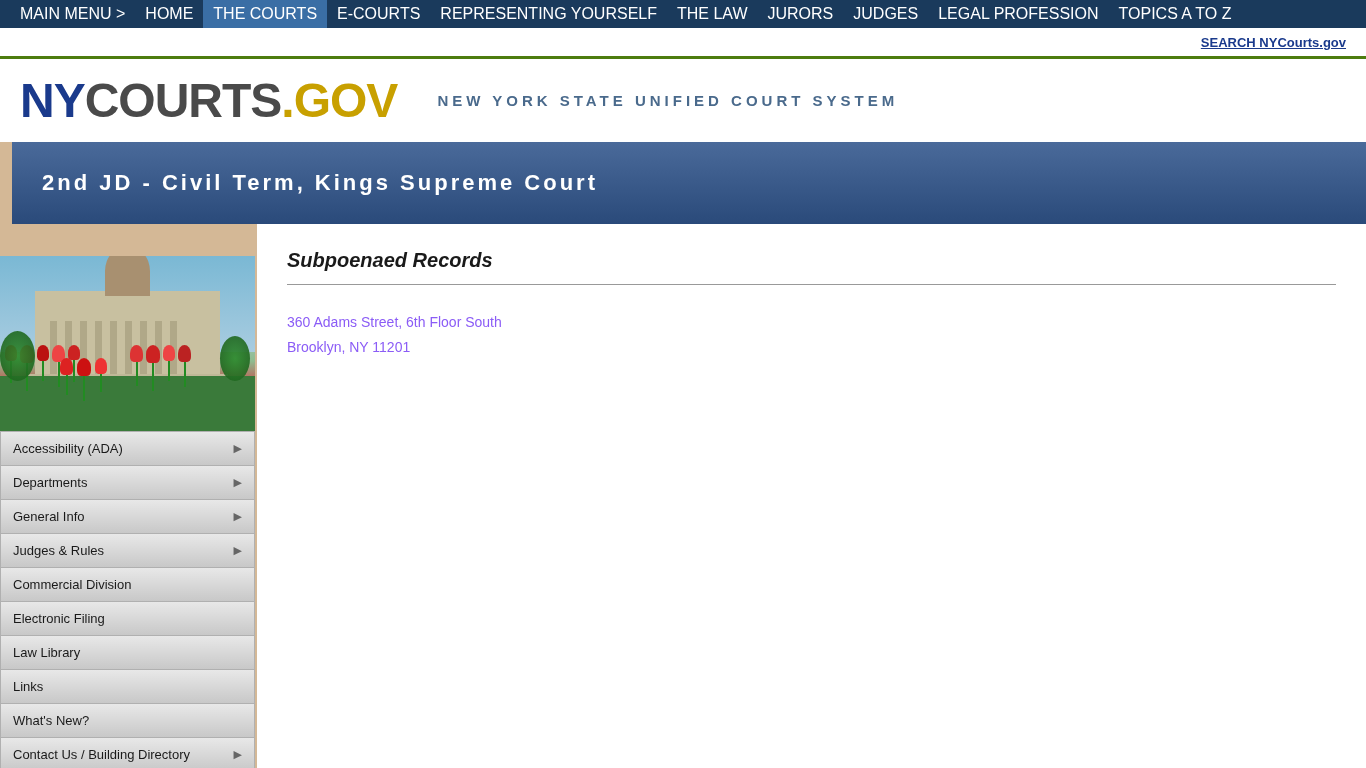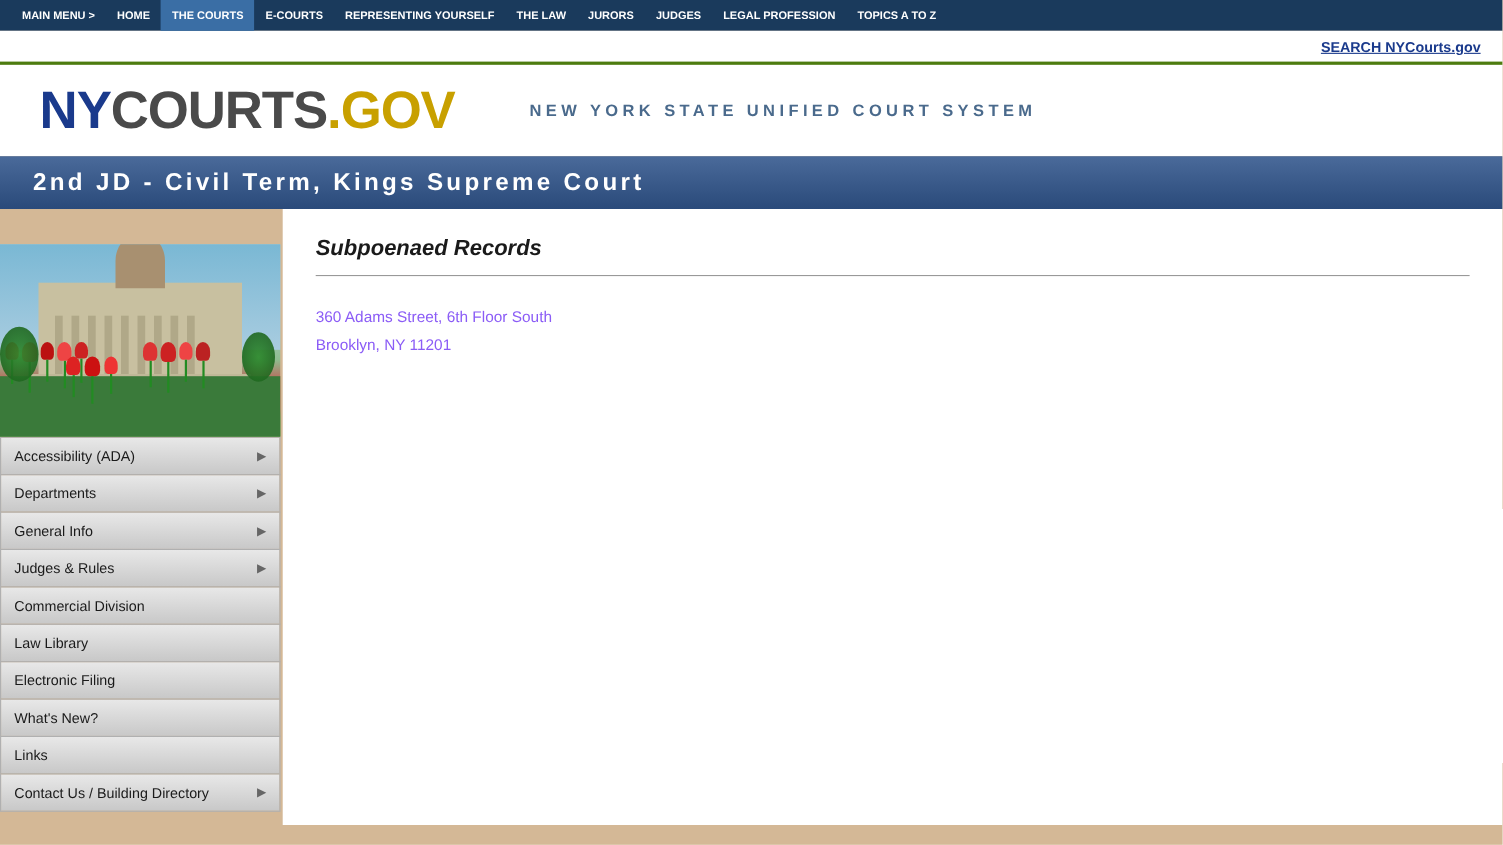--- a/index.html
+++ b/index.html
@@ -14,22 +14,22 @@
     
     #top-nav {
       background-color: #1a3a5c;
       display: flex;
       align-items: center;
       height: 28px;
       padding: 0 10px;
     }
     .nav-item {
       color: #ffffff;
-      font-size: 10px;
-      font-weight: bold;
+      font-size: 16px;
+      font-weight: normal;
       padding: 0 10px;
       cursor: pointer;
       text-transform: uppercase;
       white-space: nowrap;
       height: 28px;
       display: flex;
       align-items: center;
     }
     .nav-item.active {
       background-color: #3a6ea5;
@@ -45,24 +45,23 @@
     #search-bar a {
       color: #1a3a8c;
       font-size: 13px;
       font-weight: bold;
       text-decoration: underline;
     }
 
     
     #logo-area {
       background-color: #ffffff;
-      padding: 14px 36px;
+      padding: 14px 20px;
       display: flex;
       align-items: center;
-      gap: 28px;
     }
     #logo-text {
       font-size: 48px;
       font-weight: bold;
       letter-spacing: -1px;
     }
     #logo-ny {
       color: #1a3a8c;
     }
     #logo-courts {
@@ -80,21 +79,22 @@
       margin-left: 40px;
     }
 
     
     #court-title-bar {
       background: linear-gradient(to bottom, #4a6a9a, #2a4a7a);
       color: #ffffff;
       font-size: 22px;
       font-weight: bold;
       letter-spacing: 3px;
-      padding: 11px 30px;
+      padding: 28px 30px;
+      margin-left: 12px;
     }
 
     
     #main-content {
       display: flex;
       background-color: #d4b896;
       padding: 0;
     }
 
     
@@ -316,30 +316,30 @@
           <span class="sidebar-arrow">▶</span>
         </div>
         <div class="sidebar-menu-item">
           <span>Judges &amp; Rules</span>
           <span class="sidebar-arrow">▶</span>
         </div>
         <div class="sidebar-menu-item">
           <span>Commercial Division</span>
         </div>
         <div class="sidebar-menu-item">
+          <span>Electronic Filing</span>
+        </div>
+        <div class="sidebar-menu-item">
           <span>Law Library</span>
         </div>
         <div class="sidebar-menu-item">
-          <span>Electronic Filing</span>
+          <span>Links</span>
         </div>
         <div class="sidebar-menu-item">
           <span>What's New?</span>
-        </div>
-        <div class="sidebar-menu-item">
-          <span>Links</span>
         </div>
         <div class="sidebar-menu-item">
           <span>Contact Us / Building Directory</span>
           <span class="sidebar-arrow">▶</span>
         </div>
       </div>
   </div>
 
   <div id="content-area">
     <h1 id="page-title">Subpoenaed Records</h1>

